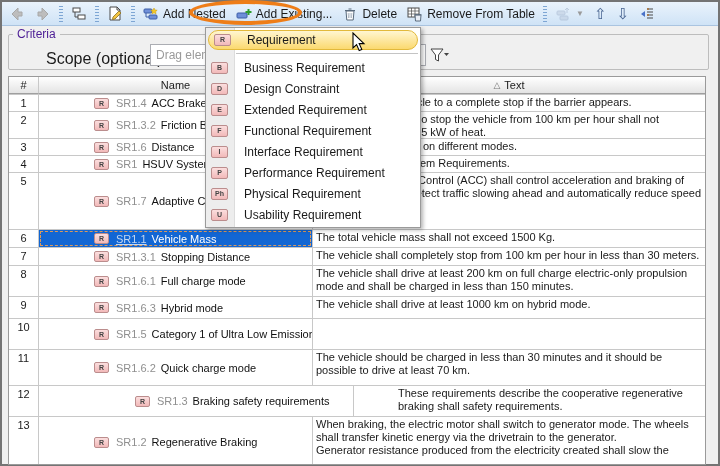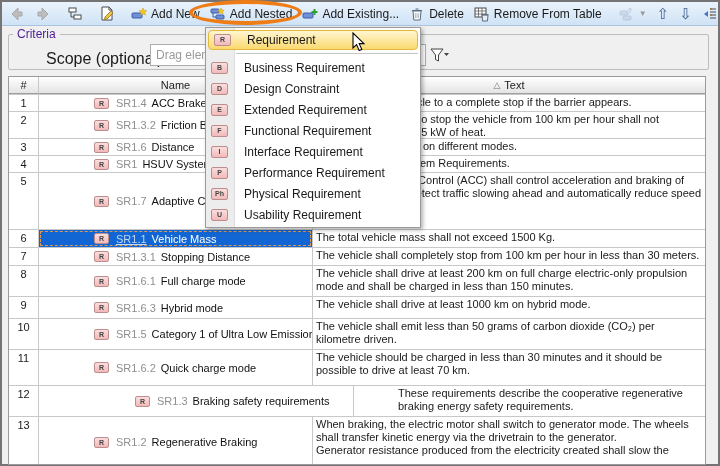--- a/index.html
+++ b/index.html
@@ -62,21 +62,21 @@
   
   .menu { position:absolute; left:205px; top:27px; width:216px; z-index:30;
           background:linear-gradient(to right,#ededed 0,#ededed 28px,#dcdcdc 28px,#dcdcdc 29px,#ffffff 29px);
           border:1px solid #9a9a9a; box-shadow:2px 2px 4px rgba(0,0,0,0.3); padding:2px 0; }
   .menu-item { height:21px; display:flex; align-items:center; font-size:12px; color:#1a1a1a; }
   .menu-item .mi-icon { width:17px; height:12px; flex:0 0 17px; margin-left:5px; margin-right:16px;
               border:1px solid #bb8d8d; border-radius:2px;
               background:linear-gradient(#fbdede,#f2b9b9);
               font-size:7px; font-weight:bold; color:#444; text-align:center; line-height:10px; }
   .menu-item.hl { background:linear-gradient(#fff6d1,#fbd96f); border:1px solid #e2b93b;
-                  border-radius:4px; margin:0 2px; height:20px; }
+                  border-radius:10px; margin:0 2px; height:20px; }
   .menu-sep { border-top:1px solid #c4c4c4; margin:3px 2px 3px 30px; }
 
   .cursor { position:absolute; left:352px; top:32px; z-index:50; pointer-events:none; }
 </style>
 </head>
 <body>
 
 <div id="root">
 
   <div class="toolbar">
@@ -100,27 +100,20 @@
     </span>
     <span class="grip"></span>
     <span class="tbtn">
       <svg class="icon16" viewBox="0 0 16 16">
           <path d="M3 1 L10 1 L13 4 L13 14 L3 14 Z" fill="#fff" stroke="#4a4a4a"></path>
           <path d="M10 1 L10 4 L13 4" fill="none" stroke="#4a4a4a"></path>
           <path d="M6 11 L12 5 L14 7 L8 13 L5.5 13.5 Z" fill="#f4c542" stroke="#8a6d1d" stroke-width="0.8"></path>
         </svg>
     </span>
     <span class="grip"></span>
-    <span class="tbtn">
-      <svg class="icon16" viewBox="0 0 16 16">
-          <rect x="1" y="7" width="10" height="5" rx="1" fill="#6f8fd8" stroke="#3d5fa8"></rect>
-          <path d="M12 2 l1.2 2.4 2.6.3 -1.9 1.8 .5 2.6 -2.4-1.3 -2.4 1.3 .5-2.6 -1.9-1.8 2.6-.3 Z" fill="#f5c723" stroke="#c79a10" stroke-width="0.5"></path>
-        </svg>
-      <span>Add New</span>
-    </span>
     <span class="tbtn">
       <svg class="icon16" viewBox="0 0 16 16">
           <rect x="1" y="3" width="8" height="4" rx="1" fill="#6f8fd8" stroke="#3d5fa8"></rect>
           <path d="M3 7 L3 11 L6 11" fill="none" stroke="#3d5fa8"></path>
           <rect x="6" y="9" width="8" height="4" rx="1" fill="#6f8fd8" stroke="#3d5fa8"></rect>
           <path d="M11 2 l1 2 2.2.2 -1.6 1.5 .4 2.2 -2-1.1 -2 1.1 .4-2.2 -1.6-1.5 2.2-.2 Z" fill="#f5c723" stroke="#c79a10" stroke-width="0.5"></path>
         </svg>
       <span>Add Nested</span>
     </span>
     <span class="tbtn">
@@ -281,39 +274,38 @@
           </div>
           <div class="cell c-text">The vehicle shall drive at least 1000 km on hybrid mode.</div>
         </div>
         <div class="trow" style="height: 31px;">
           <div class="cell c-num">10</div>
           <div class="cell c-name">
             <span class="req-icon">R</span>
             <span class="rid">SR1.5</span>
             <span class="rname">Category 1 of Ultra Low Emission Vehicle</span>
           </div>
-          <div class="cell c-text">The vehicle shall emit less than 50 grams of carbon dioxide (CO₂) per kilometre driven.</div>
         </div>
         <div class="trow" style="height: 36px;">
           <div class="cell c-num">11</div>
           <div class="cell c-name">
             <span class="req-icon">R</span>
             <span class="rid">SR1.6.2</span>
             <span class="rname">Quick charge mode</span>
           </div>
           <div class="cell c-text">The vehicle should be charged in less than 30 minutes and it should be possible to drive at least 70 km.</div>
         </div>
         <div class="trow" style="height: 31px; gap: 41px;">
           <div class="cell c-num">12</div>
           <div class="cell c-name">
             <span class="req-icon">R</span>
             <span class="rid">SR1.3</span>
             <span class="rname">Braking safety requirements</span>
           </div>
-          <div class="cell c-text">These requirements describe the cooperative regenerative braking energy safety requirements.</div>
+          <div class="cell c-text">These requirements describe the cooperative regenerative braking shall safety requirements.</div>
         </div>
         <div class="trow" style="height: 51px;">
           <div class="cell c-num">13</div>
           <div class="cell c-name">
             <span class="req-icon">R</span>
             <span class="rid">SR1.2</span>
             <span class="rname">Regenerative Braking</span>
           </div>
           <div class="cell c-text">When braking, the electric motor shall switch to generator mode. The wheels shall transfer kinetic energy via the drivetrain to the generator.
 Generator resistance produced from the electricity created shall slow the</div>

